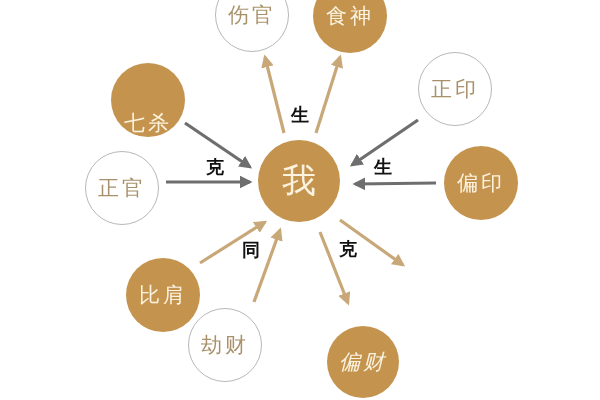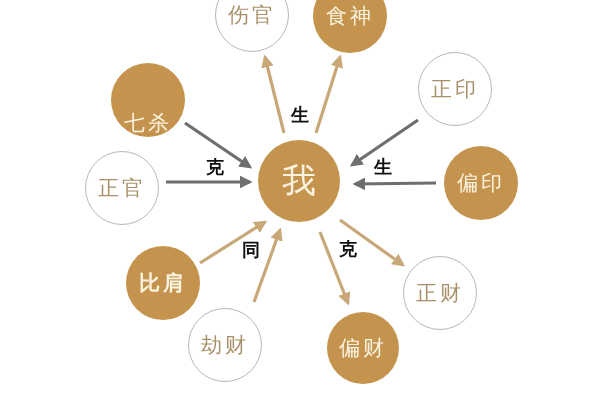--- a/index.html
+++ b/index.html
@@ -56,31 +56,28 @@
     </div>
   <div class="node outline" style="left: 85px; top: 151px; width: 74px; height: 74px; align-items: center;">
       <span>正官</span>
     </div>
   <div class="node outline" style="left: 418px; top: 52px; width: 74px; height: 74px;">
       <span>正印</span>
     </div>
   <div class="node filled" style="left: 444px; top: 146px; width: 74px; height: 74px; align-items: center;">
       <span>偏印</span>
     </div>
-  <div class="node filled" style="left: 126px; top: 246px; width: 74px; height: 74px; font-weight: bold;">
+  <div class="node filled" style="left: 126px; top: 258px; width: 74px; height: 74px;">
       <span>比肩</span>
     </div>
   <div class="node outline" style="left: 188px; top: 308px; width: 74px; height: 74px;">
       <span>劫财</span>
     </div>
-  <div class="node filled" style="left: 327px; top: 312px; width: 72px; height: 72px;">
+  <div class="node filled" style="left: 327px; top: 326px; width: 72px; height: 72px; font-style: italic;">
       <span>偏财</span>
-    </div>
-  <div class="node outline" style="left: 403px; top: 256px; width: 74px; height: 74px;">
-      <span>正财</span>
     </div>
 
   <div class="rel" style="left: 300px; top: 115px;">生</div>
   <div class="rel" style="left: 215px; top: 167px;">克</div>
   <div class="rel" style="left: 383px; top: 167px;">生</div>
   <div class="rel" style="left: 251px; top: 250px;">同</div>
   <div class="rel" style="left: 348px; top: 249px;">克</div>
 </div>
 
 </body></html>

